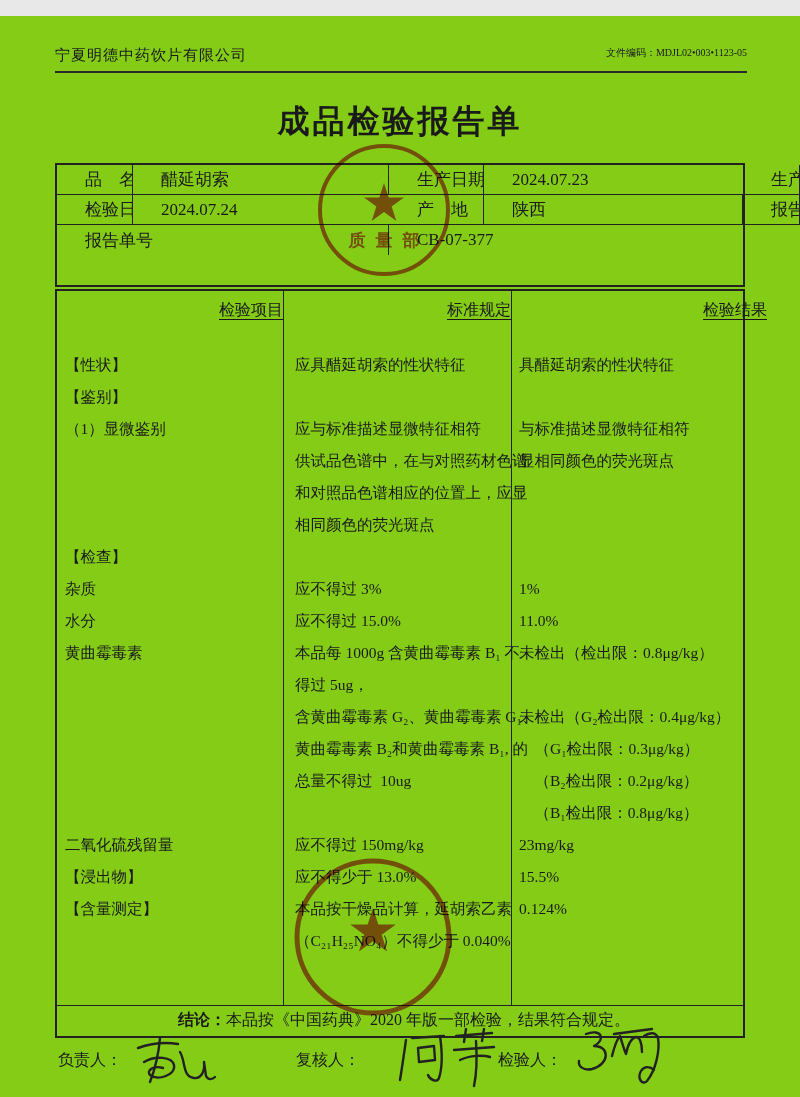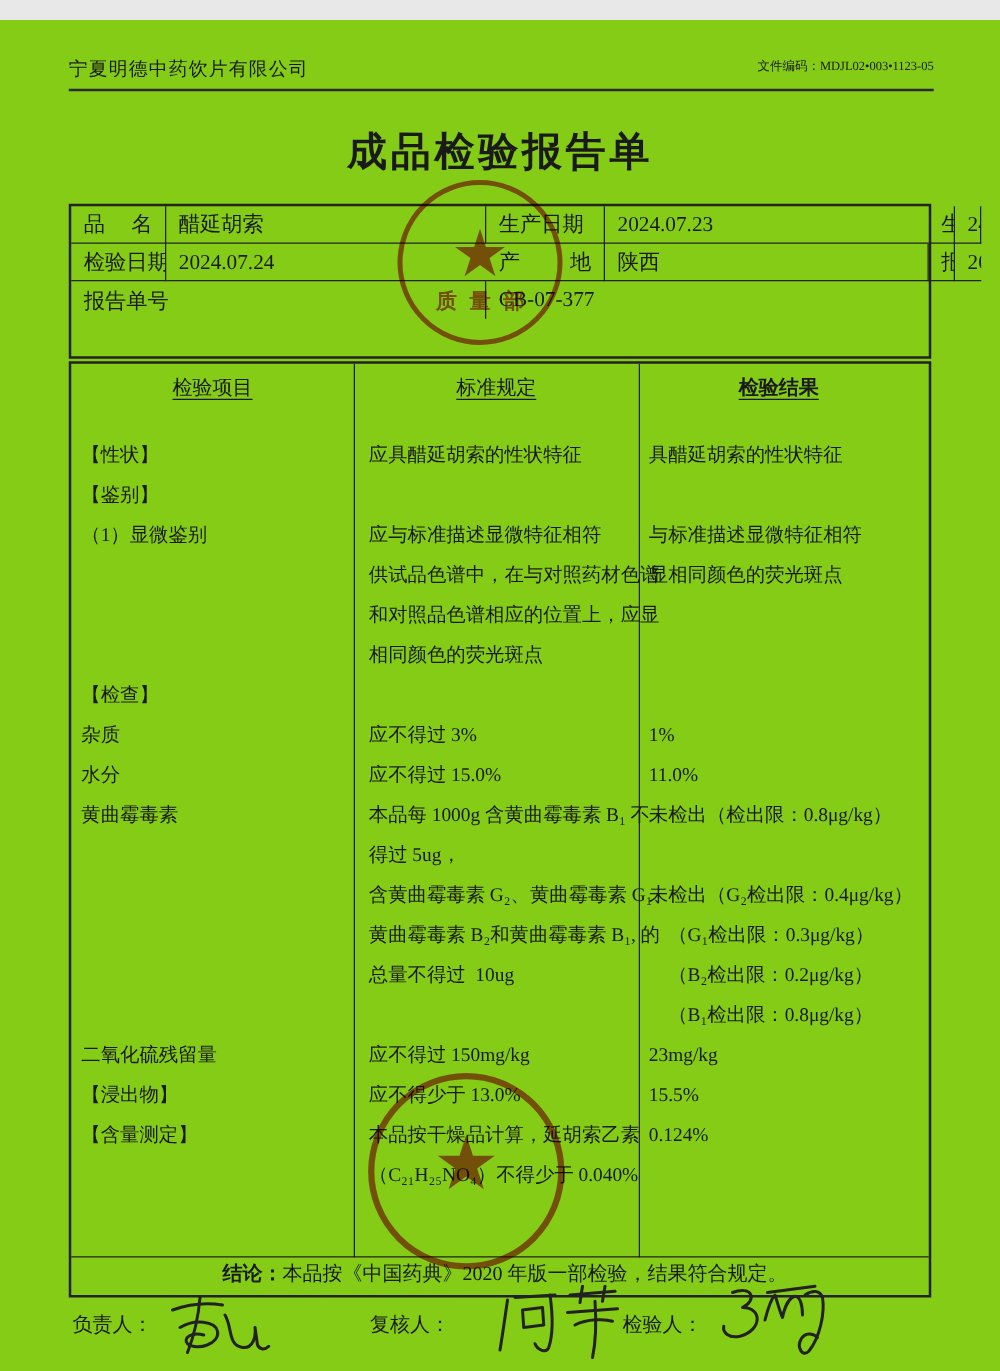--- a/index.html
+++ b/index.html
@@ -20,34 +20,34 @@
     left:0; right:0; top:84px; text-align:center;
     font-family:Liberation Mono, monospace;
     font-size:32px; font-weight:bold; letter-spacing:3px;
   }
 
   
   .info { left:55px; top:147px; width:690px; height:124px; border:2px solid #222; box-sizing:border-box;
           display:grid; grid-template-columns:76px 256px 95px 259px; grid-template-rows:30px 30px 30px 30px;
           font-size:17px; }
   .info > div { box-sizing:border-box; border-right:1.5px solid #222; border-bottom:1.5px solid #222;
-                display:flex; align-items:center; padding:0 10px; white-space:pre; overflow:hidden; }
+                display:flex; align-items:center; padding:0 28px; white-space:pre; overflow:hidden; }
   .info > div.lastcol { border-right:none; }
   .info > div.lastrow { border-bottom:none; }
   .j2 { display:block !important; line-height:28px; text-align:justify; text-align-last:justify; }
   .span2a { grid-column:1 / span 2; }
   .span2b { grid-column:3 / span 4; }
 
   
   .report { left:55px; top:273px; width:690px; height:749px; border:2px solid #222; box-sizing:border-box; font-size:15.5px; }
   .vline { position:absolute; top:0; width:0; border-left:1.5px solid #222; height:715px; }
   .v1 { left:226px; } .v2 { left:454px; }
-  .rhead { position:absolute; top:9px; font-size:16px; text-align:center;
+  .rhead { position:absolute; top:9px; font-size:16px; text-align:right;
            text-decoration:underline; text-underline-offset:4px; }
-  .rh1 { left:0; width:226px; } .rh2 { left:226px; width:228px; } .rh3 { left:450px; width:232px;font-weight:bold; }
+  .rh1 { left:0; width:226px; } .rh2 { left:226px; width:228px; } .rh3 { left:478px; width:232px; }
   .lines { position:absolute; left:0; top:58px; right:0; }
   .tl { position:relative; height:32px; line-height:32px; white-space:pre;padding-left:43px; }
   .tl span { position:absolute; top:0; overflow:visible; }
   .s1 { left:8px;  width:212px; }
   .s2 { left:238px; width:212px; }
   .s3 { left:462px; width:220px; }
   .concl { position:absolute; left:0; right:0; bottom:0; height:30px; border-top:1.5px solid #222;
            line-height:28px; padding-left:8px; font-size:16px; white-space:pre;text-align:center; }
   .concl b { font-weight:bold; }
 

